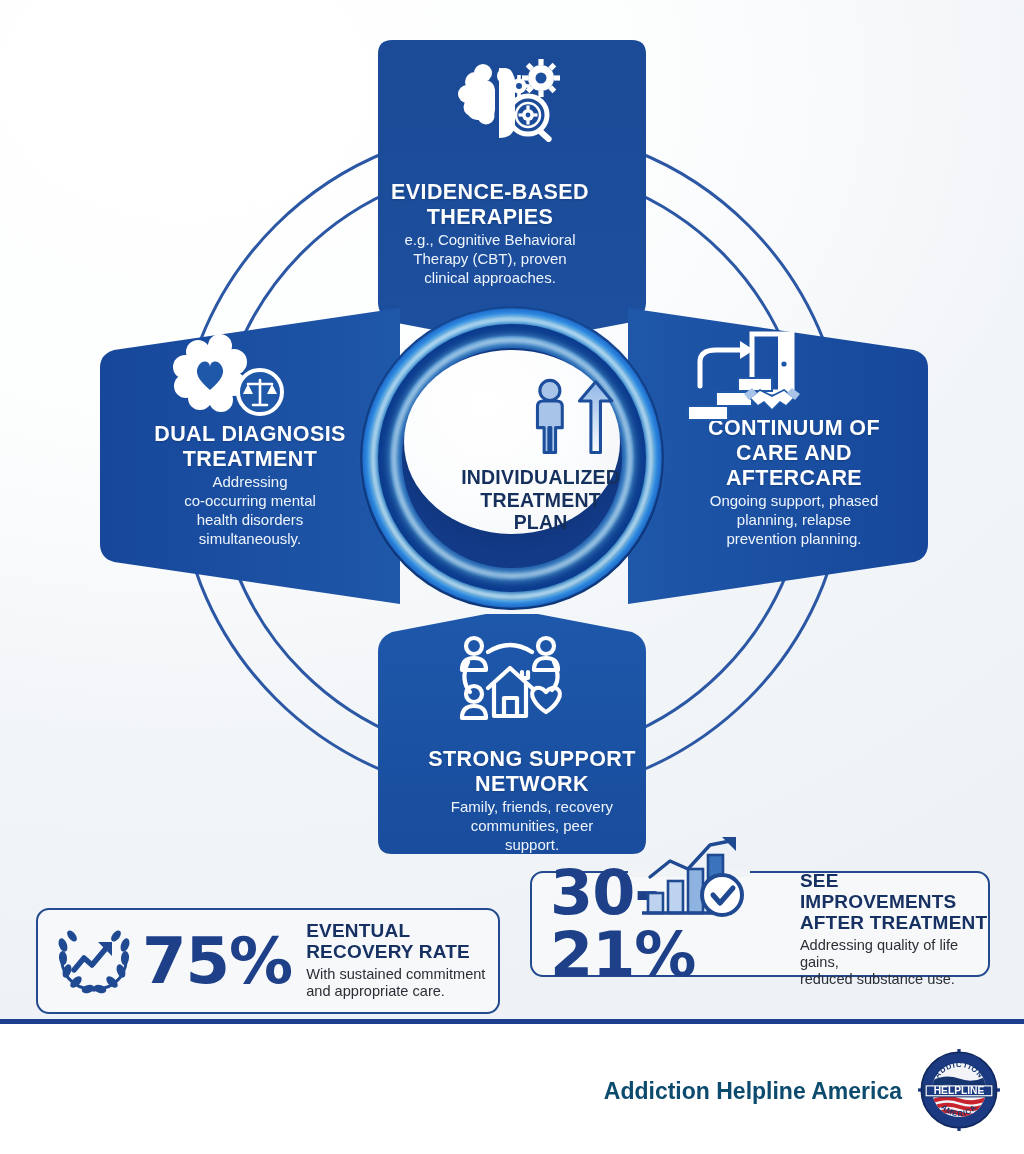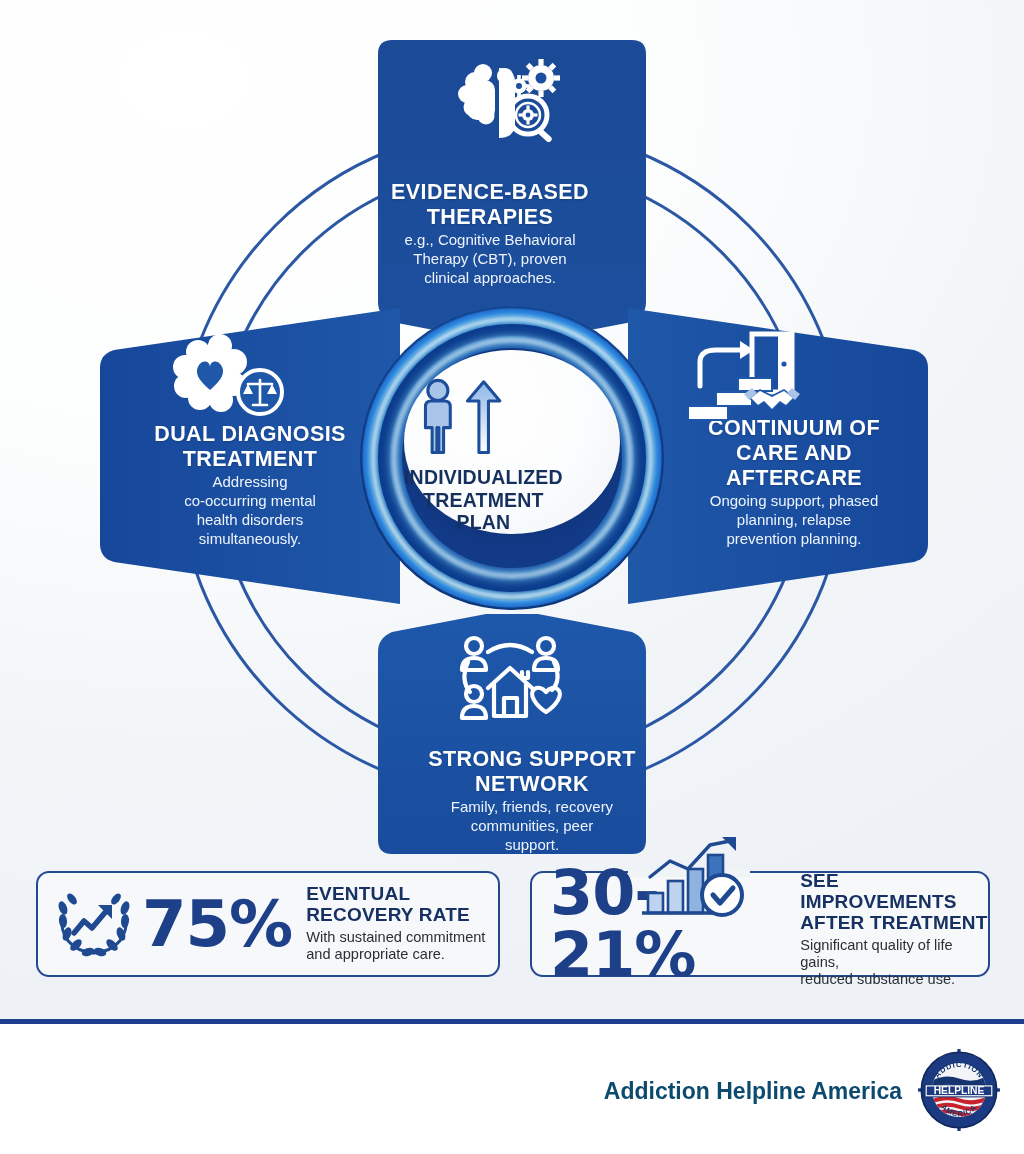--- a/index.html
+++ b/index.html
@@ -64,35 +64,35 @@
 
   #arm-right{left:628px;top:308px;width:300px;height:296px;}
   #arm-right .arm-content{padding-top:24px;padding-left:16px;}
 
   
   #hub{position:absolute;left:356px;top:302px;width:312px;height:312px;}
   #hub-core{
     position:absolute;left:48px;top:48px;width:216px;height:184px;border-radius:50%;
     background:radial-gradient(circle at 38% 30%, #ffffff 0%, #fbfcfd 55%, #eef1f5 100%);
     box-shadow:0 3px 14px rgba(10,40,90,.25);
-    display:flex;flex-direction:column;align-items:flex-start;justify-content:flex-start;
+    display:flex;flex-direction:column;align-items:flex-end;justify-content:flex-start;
     padding-top:28px;box-sizing:border-box;
   }
   #hub-title{
     margin-top:8px;color:#16305e;font-size:19.5px;font-weight:bold;
     line-height:1.16;text-align:center;letter-spacing:.2px;
   }
 
   
   .stat{
     position:absolute;box-sizing:border-box;height:106px;
     border:2.5px solid #23498f;border-radius:13px;
     background:rgba(255,255,255,.45);
   }
-  #stat-1{left:36px;top:871px;width:464px;}
+  #stat-1{left:36px;top:908px;width:464px;}
   #stat-2{left:530px;top:871px;width:460px;}
   .stat-inner{
     position:absolute;left:0;top:0;width:100%;height:100%;
     display:flex;align-items:center;
   }
   .stat-icon{flex:0 0 auto;margin-left:16px;margin-right:4px;position:relative;}
   #stat-2 .stat-icon{position:absolute;left:108px;top:-36px;margin:0;}
   .stat-number{
     font-family:"DejaVu Sans", sans-serif;
     font-weight:bold;color:#1e4089;line-height:1;
@@ -457,21 +457,21 @@
             </g>
           </svg>
         </span>
         <span class="stat-number">30-21%</span>
         <span class="stat-text">
           <span class="stat-head">
             <span>SEE IMPROVEMENTS</span><br>
             <span>AFTER TREATMENT</span>
           </span>
           <span class="stat-sub" style="display:block;">
-            <span>Significant quality of life gains,</span><br>
+            <span>Addressing quality of life gains,</span><br>
             <span>reduced substance use.</span>
           </span>
         </span>
       </div>
     </div>
 
   </div>
 
   <div id="footer">
     <div id="footer-text">

